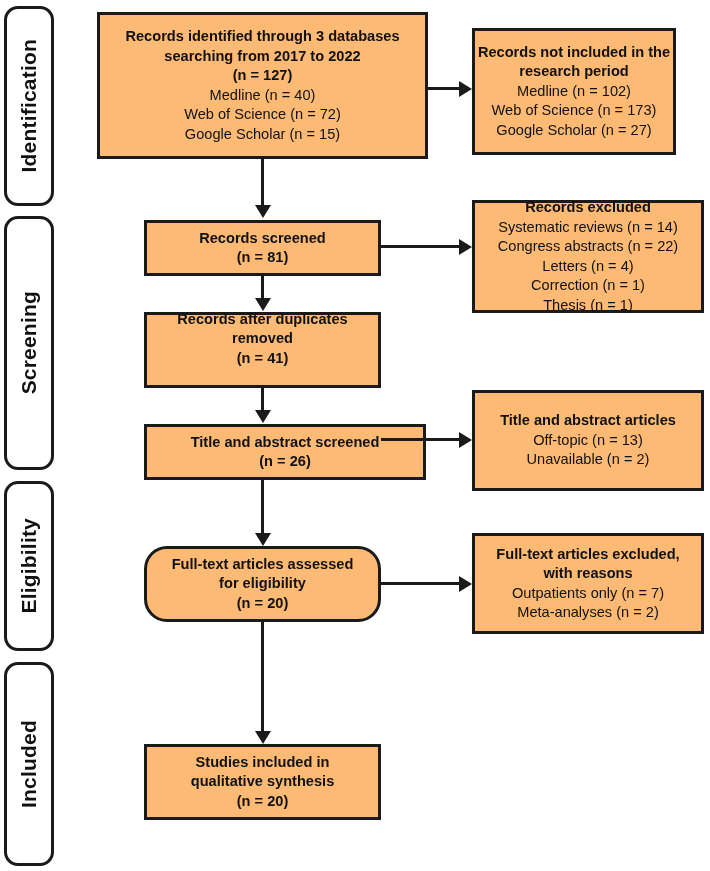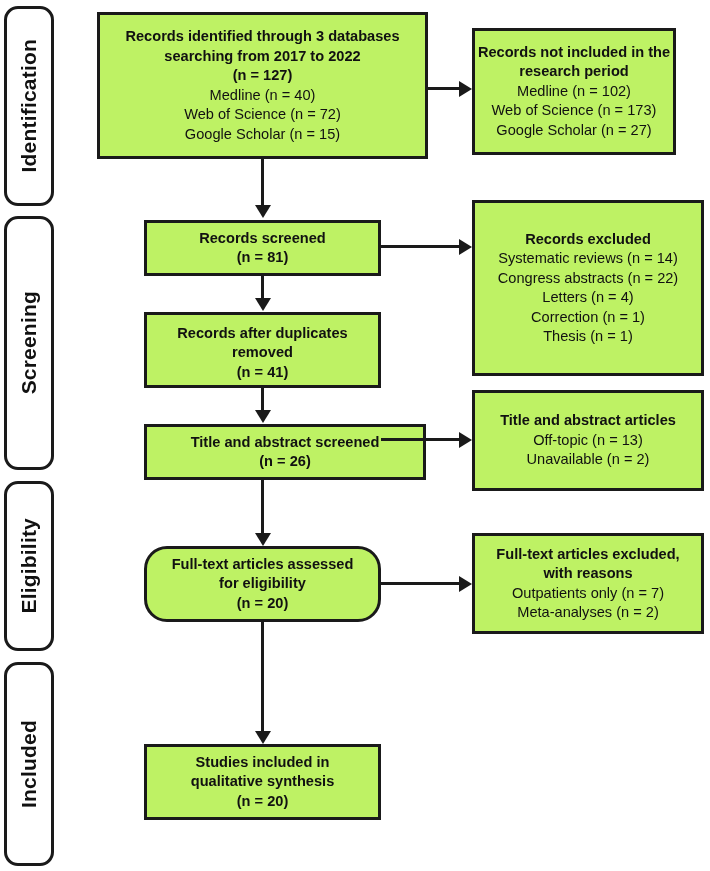--- a/index.html
+++ b/index.html
@@ -37,27 +37,27 @@
     letter-spacing: 0.2px;
     white-space: nowrap;
     color: #111111;
   }
 
   
   .flow-box {
     position: absolute;
     box-sizing: border-box;
     border: 3px solid #1a1a1a;
-    background: #bef264;
+    background: #fdba74;
     display: flex;
     flex-direction: column;
     align-items: center;
     justify-content: center;
     text-align: center;
-    padding: 3px 6px;
+    padding: 17px 6px;
   }
   .flow-box .line {
     font-size: 14.6px;
     line-height: 19.5px;
     white-space: nowrap;
   }
   .flow-box .line.bold {
     font-weight: bold;
   }
 
@@ -131,21 +131,21 @@
   <div class="arrow-right" style="left:459px; top:80.5px;"></div>
 
   <div class="vline" style="left:261px; top:159px; width:3px; height:48px;"></div>
   <div class="arrow-down" style="left:254.5px; top:205px;"></div>
 
   <div class="flow-box" style="left:144px; top:220px; width:237px; height:56px;">
     <div class="line bold">Records screened</div>
     <div class="line bold">(n = 81)</div>
   </div>
 
-  <div class="flow-box" style="left:472px; top:200px; width:232px; height:176px;">
+  <div class="flow-box" style="left:472px; top:200px; width:232px; height:113px;">
     <div class="line bold">Records excluded</div>
     <div class="line">Systematic reviews (n = 14)</div>
     <div class="line">Congress abstracts (n = 22)</div>
     <div class="line">Letters (n = 4)</div>
     <div class="line">Correction (n = 1)</div>
     <div class="line">Thesis (n = 1)</div>
   </div>
 
   <div class="hline" style="left:381px; top:245px; width:80px;"></div>
   <div class="arrow-right" style="left:459px; top:238.5px;"></div>

